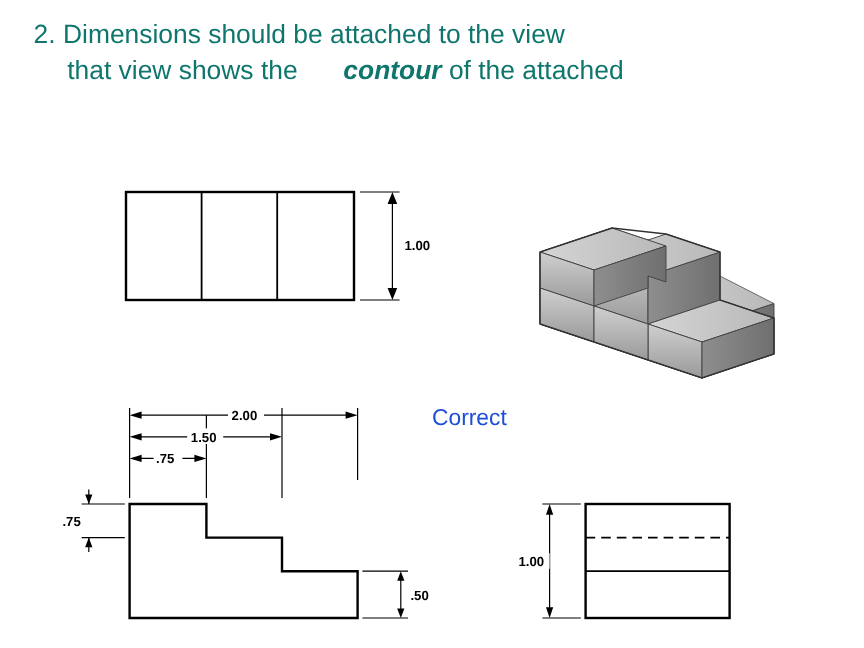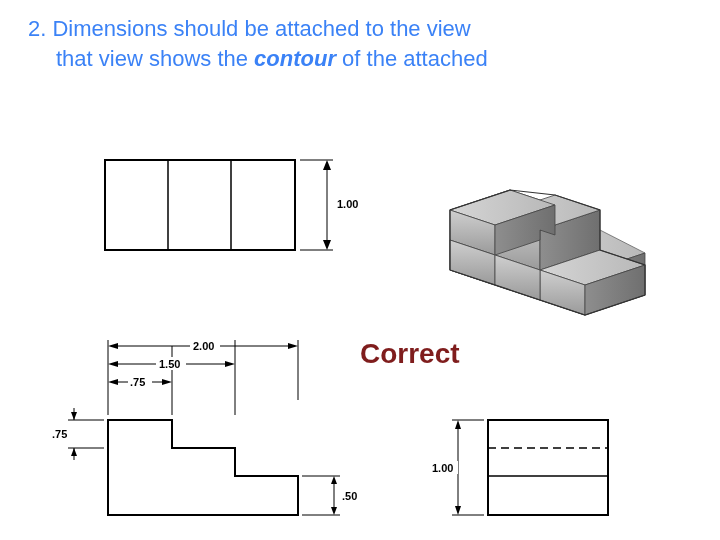--- a/index.html
+++ b/index.html
@@ -9,34 +9,34 @@
     background: #ffffff;
     font-family: Arial, Helvetica, sans-serif;
     position: relative;
     overflow: hidden;
   }
   .rule-text {
     position: absolute;
     top: 14px;
     left: 28px;
     right: 30px;
-    color: #3b82f6;
+    color: #0f766e;
     font-size: 22px;
     line-height: 1.35;
   }
   .rule-number { display: inline; }
   .rule-indent { padding-left: 28px; display: block; }
-  .contour { font-style: italic; font-weight: bold; }
+  .contour { font-style: italic; font-weight: bold; margin-left: 32px; }
   .correct-label {
     position: absolute;
     top: 338px;
     left: 360px;
-    color: #7f1d1d;
-    font-size: 28px;
-    font-weight: bold;
+    color: #1d4ed8;
+    font-size: 19px;
+    font-weight: normal;
   }
   svg { position: absolute; }
   .dim-text { font-family: Arial, sans-serif; font-size: 11px; fill: #000; font-weight: bold; }
 </style>
 </head>
 <body>
 
 <div class="rule-text">
   <span class="rule-number">2.</span>
   <span>Dimensions should be attached to the view</span>

